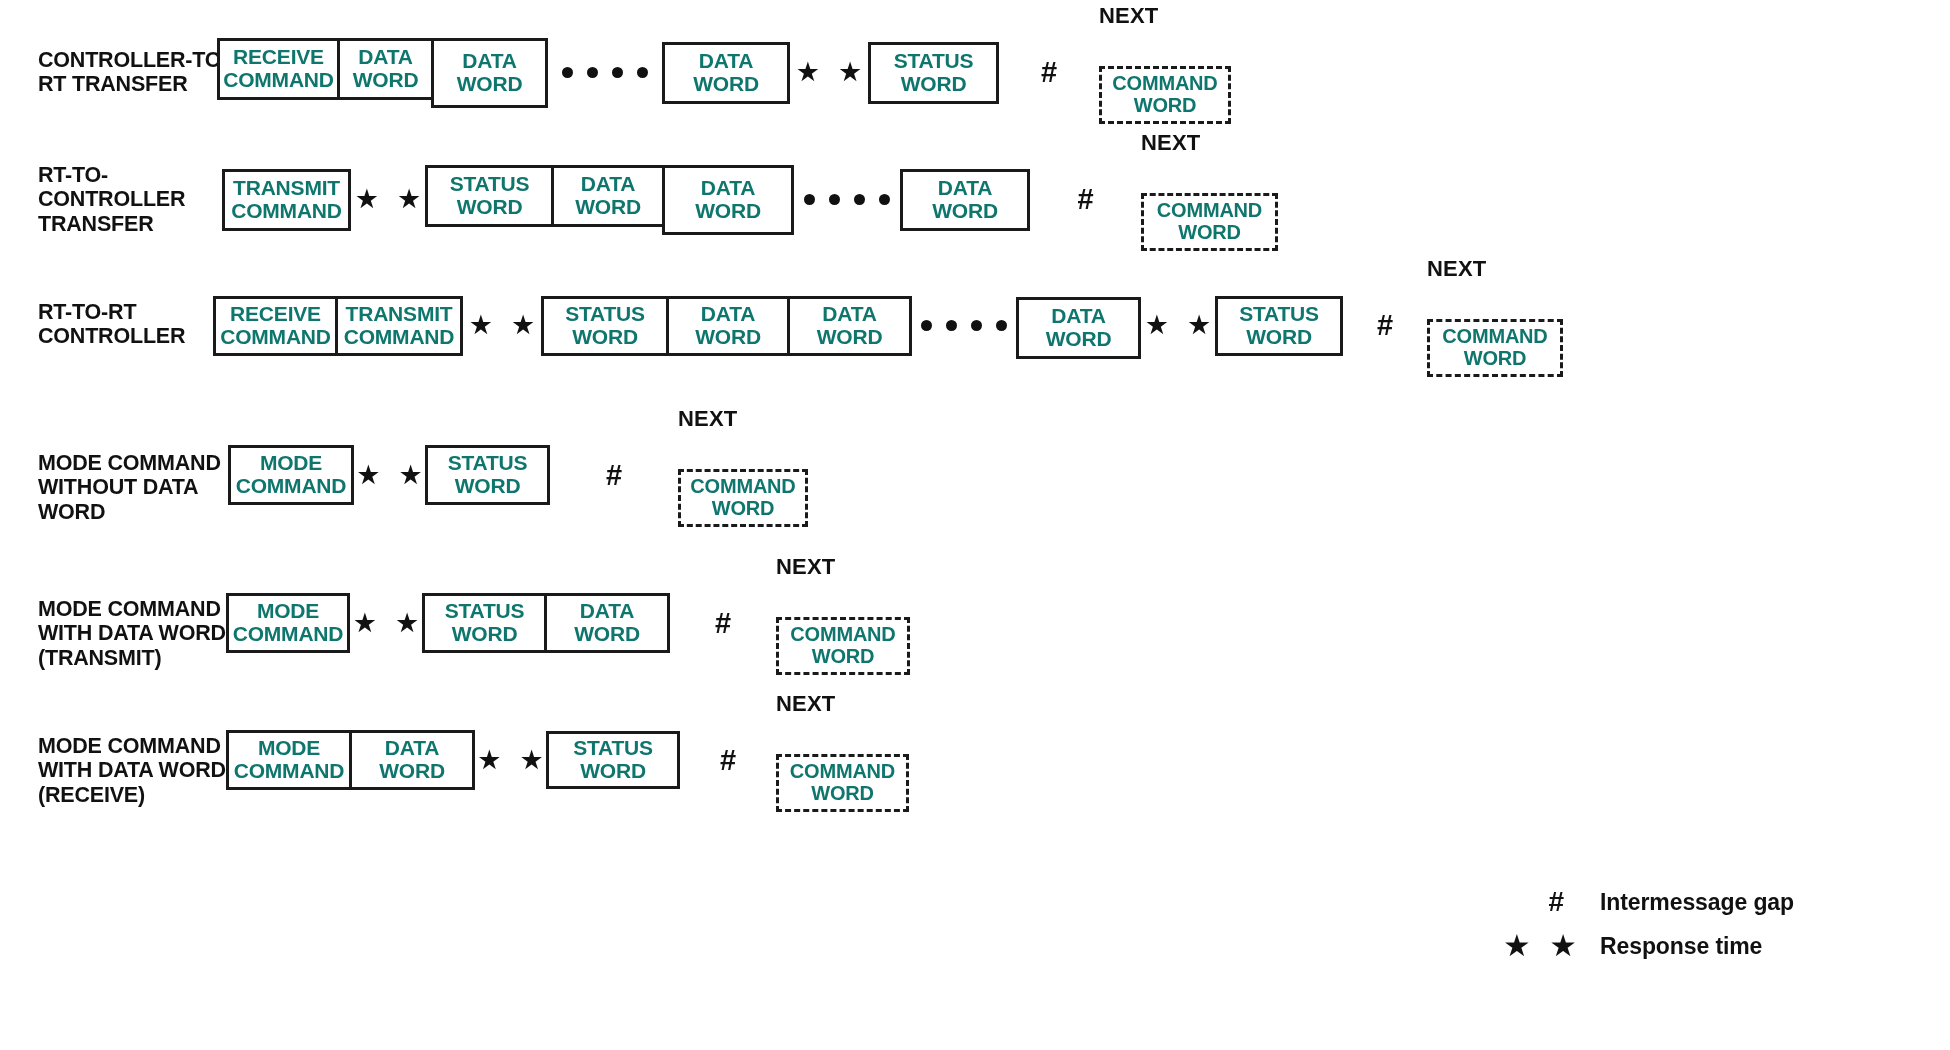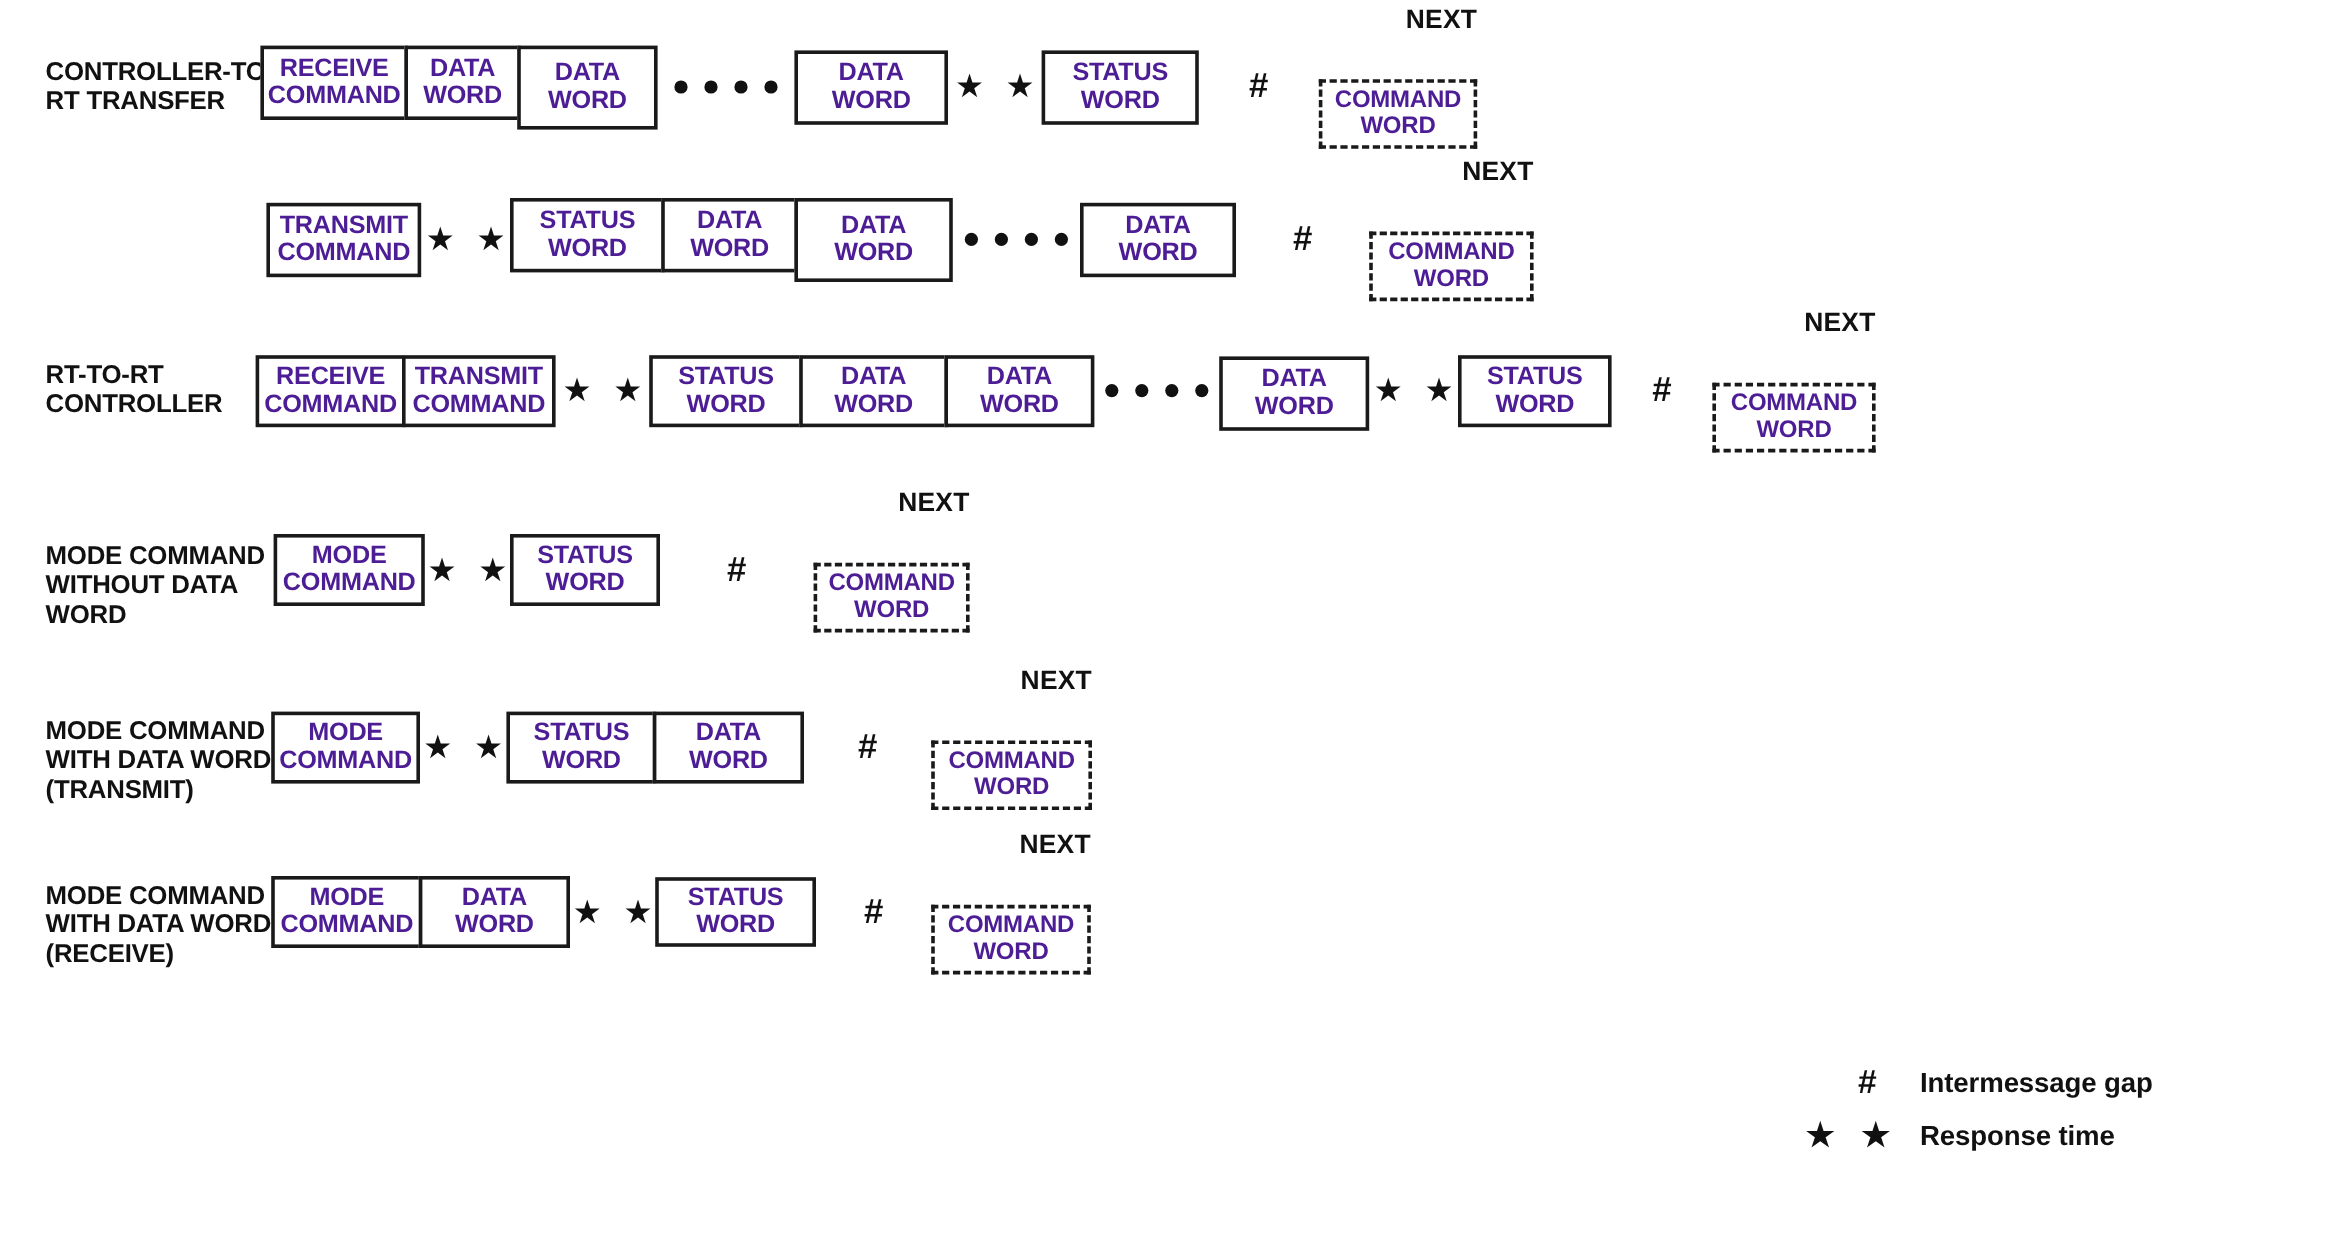--- a/index.html
+++ b/index.html
@@ -39,35 +39,35 @@
   .word-box {
     border: 3px solid #1a1a1a;
     background: #ffffff;
     display: flex;
     flex-direction: column;
     align-items: center;
     justify-content: center;
     font-weight: bold;
     line-height: 1.08;
     text-align: center;
-    color: #4c1d95;
+    color: #0f766e;
     white-space: pre-line;
     letter-spacing: -0.2px;
   }
   .word-box.dashed {
     border: 3px dashed #1a1a1a;
   }
   
   .grp { display: flex; align-items: stretch; }
   .grp .word-box + .word-box { margin-left: -3px; }
 
   .next-wrap {
     display: flex;
     flex-direction: column;
-    align-items: flex-end;
+    align-items: flex-start;
     gap: 32px;
   }
   .next-label {
     font-weight: bold;
     font-size: 22px;
     letter-spacing: 0.2px;
     margin-bottom: 5px;
     color: #111111;
   }
 
@@ -163,20 +163,23 @@
     <div class="word-box" style="width:131px; height:62px; font-size:21px;">STATUS
 WORD</div>
     <div class="gap-mark" style="width:100px;">#</div>
     <div class="next-wrap" style="margin-bottom:18px;">
       <div class="next-label">NEXT</div>
       <div class="word-box dashed" style="width:132px; height:58px; font-size:20px;">COMMAND
 WORD</div>
     </div>
   </div>
 
+  <div class="row-label" style="top:163px;">RT-TO-
+CONTROLLER
+TRANSFER</div>
   <div class="seq" style="left:222px; top:152px; height:95px;">
     <div class="word-box" style="width:129px; height:62px; font-size:21px;">TRANSMIT
 COMMAND</div>
     <div class="stars" style="width:74px;">
       <span class="star">★</span>
       <span class="star">★</span>
     </div>
     <div class="grp">
       <div class="word-box" style="width:129px; height:62px; font-size:21px;">STATUS
 WORD</div>

